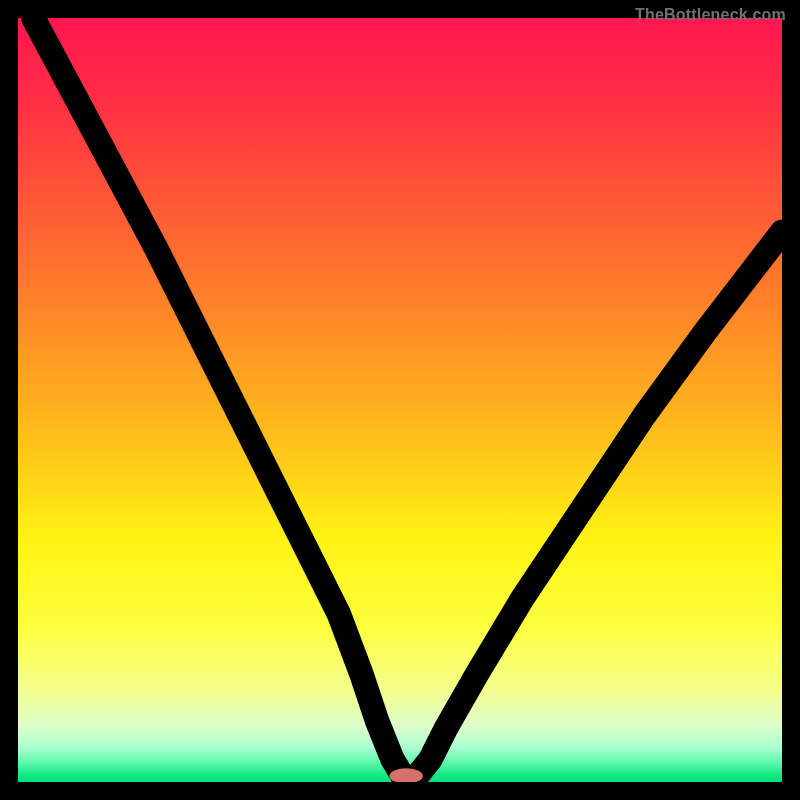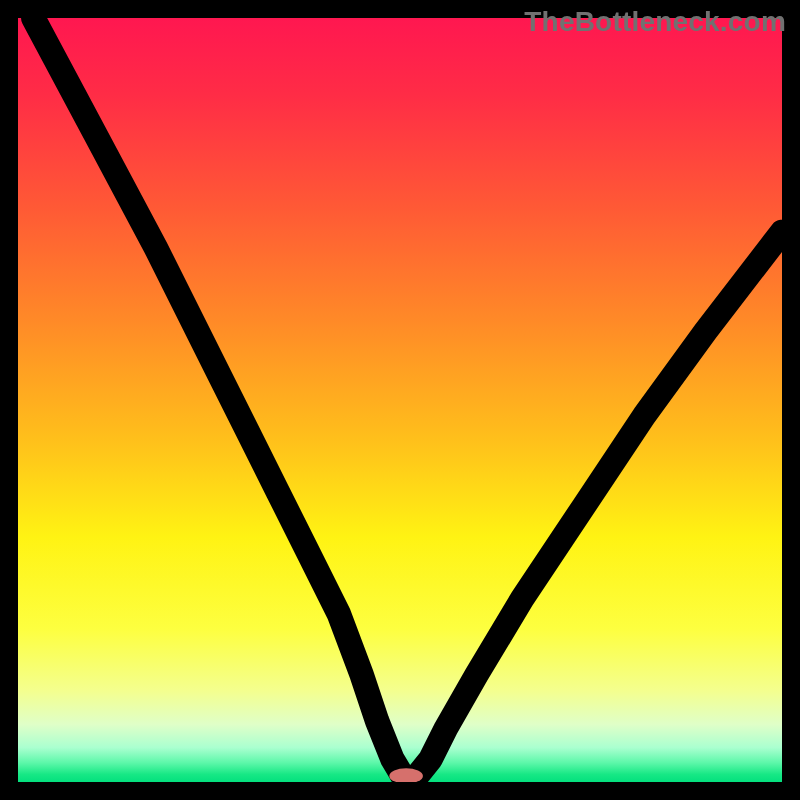--- a/index.html
+++ b/index.html
@@ -14,21 +14,21 @@
     position: relative;
     width: 800px;
     height: 800px;
     background: #000;
   }
   .watermark {
     position: absolute;
     top: 6px;
     right: 14px;
     font-family: Arial, Helvetica, sans-serif;
-    font-size: 28px;
+    font-size: 16px;
     font-weight: bold;
     color: #717171;
     z-index: 10;
     letter-spacing: 0.2px;
   }
   svg.chart {
     position: absolute;
     left: 18px;
     top: 18px;
     width: 764px;

